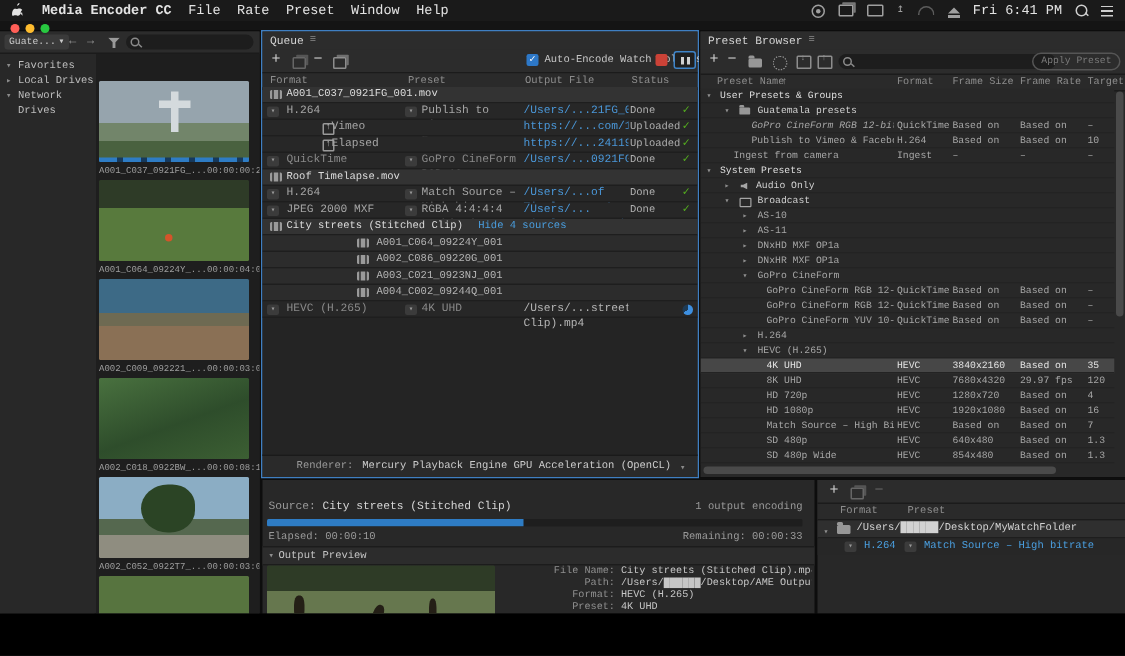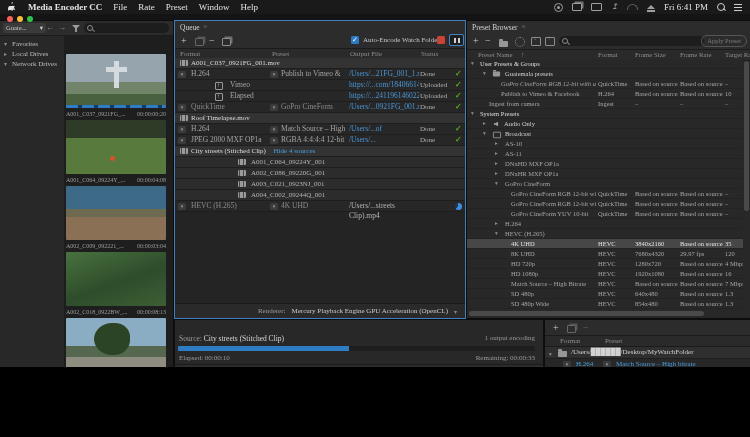--- a/index.html
+++ b/index.html
@@ -1,17 +1,17 @@
 <!DOCTYPE html>
 <html><head>
 <meta charset="utf-8">
 <style>
   html,body{margin:0;padding:0;background:#000}
-  .app{position:relative;width:750px;height:367px;overflow:hidden;background:#0c0c0c;
-       font-family:Liberation Serif, serif;cursor:default;user-select:none}
+  .app{position:relative;width:750px;height:409px;overflow:hidden;background:#0c0c0c;
+       font-family:Liberation Mono, monospace;cursor:default;user-select:none}
   
   .menubar{position:absolute;top:0;left:0;right:0;height:14px;background:#1a1a1a;
            display:flex;align-items:center;gap:11px;padding:0 8px;font-size:9px;color:#e3e3e3}
   .menubar .appname{font-weight:bold}
   .mspacer{flex:1}
   .mstat{display:flex;align-items:center;gap:9px;color:#9f9f9f}
   .mi{display:inline-block}
   .mi-cam{width:7px;height:7px;border:1px solid #9f9f9f;border-radius:50%;position:relative}
   .mi-cam:after{content:"";position:absolute;left:2px;top:2px;width:3px;height:3px;border-radius:50%;background:#9f9f9f}
   .mi-win{width:8px;height:6px;border:1px solid #9f9f9f;border-radius:1px;box-shadow:2px -2px 0 -0.5px #777}
@@ -98,21 +98,21 @@
   .cf{position:absolute;left:16px;width:76px;overflow:hidden}
   .cp{position:absolute;left:106px;width:66px;overflow:hidden}
   .cl{position:absolute;left:174px;width:70px;overflow:hidden;color:#4a97d8}
   .cl.plain{color:#b5b5b5}
   .cs{position:absolute;left:245px;width:34px;overflow:hidden;color:#b0b0b0;font-size:7px}
   .chk{position:absolute;left:280px;color:#55b01f;font-weight:bold;font-size:8px}
   .prog{position:absolute;left:280px;top:2px;width:7px;height:7px;border-radius:50%;
         background:conic-gradient(#3d8fe0 0 65%,#1d3a55 65%)}
   .shic{position:absolute;left:40px;top:1.5px;width:6px;height:6px;border:1px solid #999;border-radius:1px;color:#bbb}
   .shic:after{content:"↑";position:absolute;left:1px;top:-3px;font-size:6px}
-  .sname{position:absolute;left:55px}
+  .sname{position:absolute;left:46px}
   .qname{margin-left:16px}
   .qlink{color:#4a9fe0;margin-left:6px}
   .subname{position:absolute;left:76px}
   .subficon{left:63px}
   .qrend{position:absolute;left:0;right:0;bottom:0;height:14px;background:#2a2a2a;border-top:1px solid #1a1a1a;
          display:flex;align-items:center;justify-content:flex-end;gap:6px;padding-right:8px;font-size:7px;color:#9a9a9a}
   .qrendval{color:#cccccc}
   .qrend .tw{color:#8a8a8a;font-size:6px}
   
   .pb-tb{position:relative;height:16px;background:#2c2c2c;border-bottom:1px solid #1b1b1b;font-size:10px;color:#cfcfcf}

